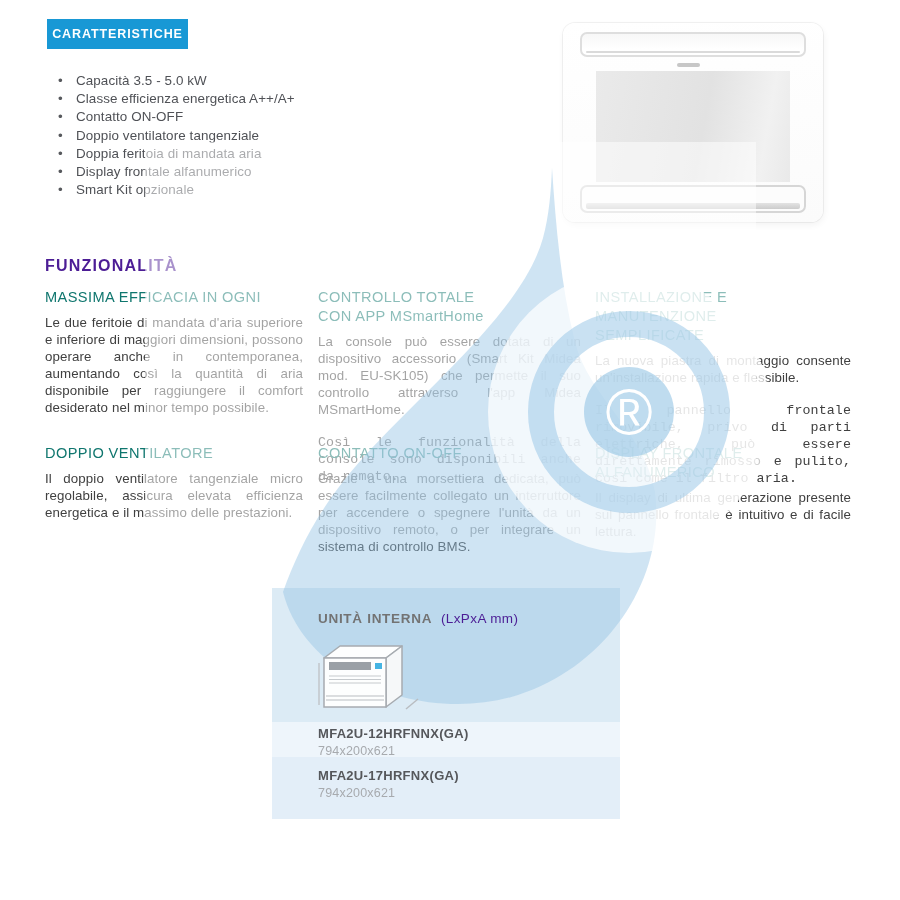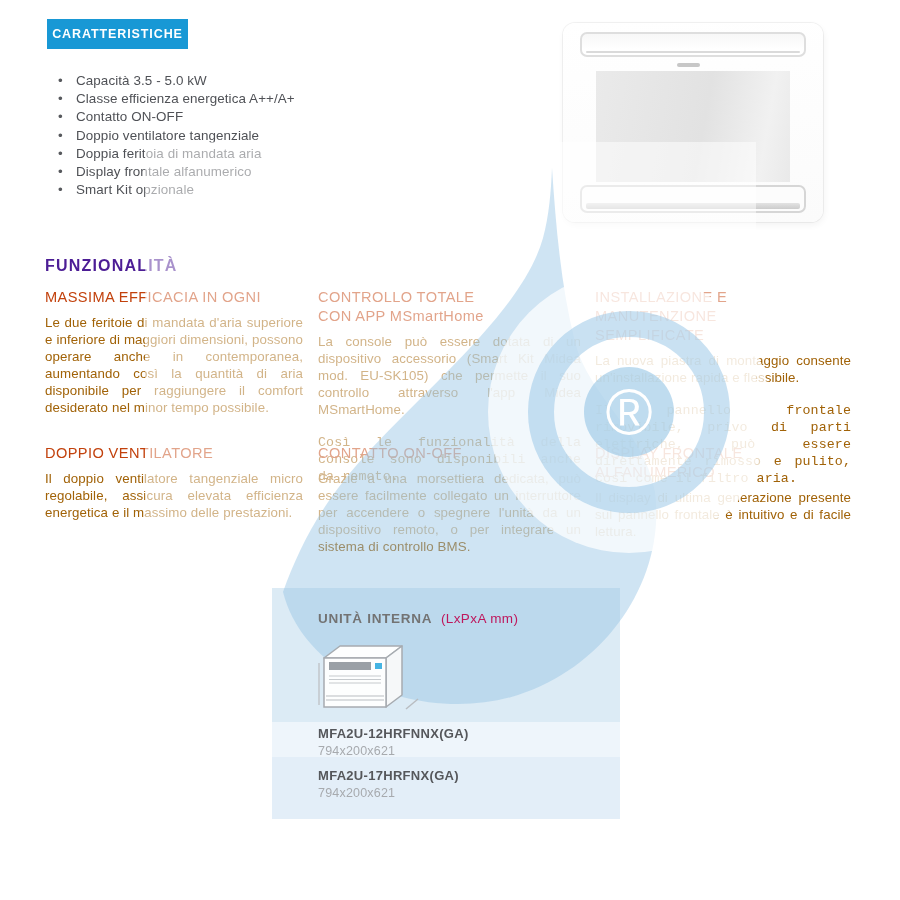--- a/index.html
+++ b/index.html
@@ -60,46 +60,46 @@
   }
 
   
   .fun-title {
     position:absolute; left:45px; top:257px; margin:0;
     font-size:16px; font-weight:bold; color:#4c1d95; letter-spacing:1.2px; z-index:2;
   }
 
   .fsec { position:absolute; z-index:2; }
   .fsec h3 {
-    margin:0; font-size:14.6px; font-weight:400; color:#c2410c;
+    margin:0; font-size:14.6px; font-weight:400; color:#0f766e;
     letter-spacing:0.4px; line-height:19px;
   }
   .fsec h3 span { display:block; }
   .fsec h3 span:empty { display:none; }
   .fsec p {
-    margin:7px 0 0; font-size:13.3px; line-height:17px; color:#a16207;
+    margin:7px 0 0; font-size:13.3px; line-height:17px; color:#404040;
     text-align:justify; letter-spacing:0.1px;
   }
   .fsec p:empty { display:none; }
   .fsec p + p { margin-top:16px;font-family:Liberation Mono, monospace; }
   #sec1 { left:45px;  top:288px; width:258px; }
   #sec2 { left:318px; top:288px; width:263px; }
   #sec3 { left:595px; top:288px; width:256px; }
   #sec4 { left:45px;  top:444px; width:258px; }
   #sec5 { left:318px; top:444px; width:263px; }
   #sec6 { left:595px; top:444px; width:256px; }
 
   
   .band-header { position:absolute; left:272px; top:588px; width:348px; height:134px; background:#dcebf5; z-index:1; }
   .band-1      { position:absolute; left:272px; top:722px; width:348px; height:35px;  background:#eef5fb; z-index:1; }
   .band-2      { position:absolute; left:272px; top:757px; width:348px; height:62px;  background:#e3eef8; z-index:1; }
 
   .iu-title { position:absolute; left:318px; top:611px; z-index:6; font-size:13.5px; white-space:nowrap; }
   .iu-title .t { font-weight:bold; color:#737373; letter-spacing:0.7px; }
-  .iu-title .s { color:#be185d; margin-left:5px; letter-spacing:0.4px; }
+  .iu-title .s { color:#4c1d95; margin-left:5px; letter-spacing:0.4px; }
 
   .iu-icon { position:absolute; left:316px; top:641px; z-index:6; }
 
   .model { position:absolute; left:318px; z-index:6; }
   .model .name { font-size:13px; font-weight:bold; color:#55575b; letter-spacing:0.3px; }
   .model .dims { font-size:12.5px; color:#a7aaae; margin-top:3px; letter-spacing:0.2px; }
   #model1 { top:726px; }
   #model2 { top:768px; }
 
   

